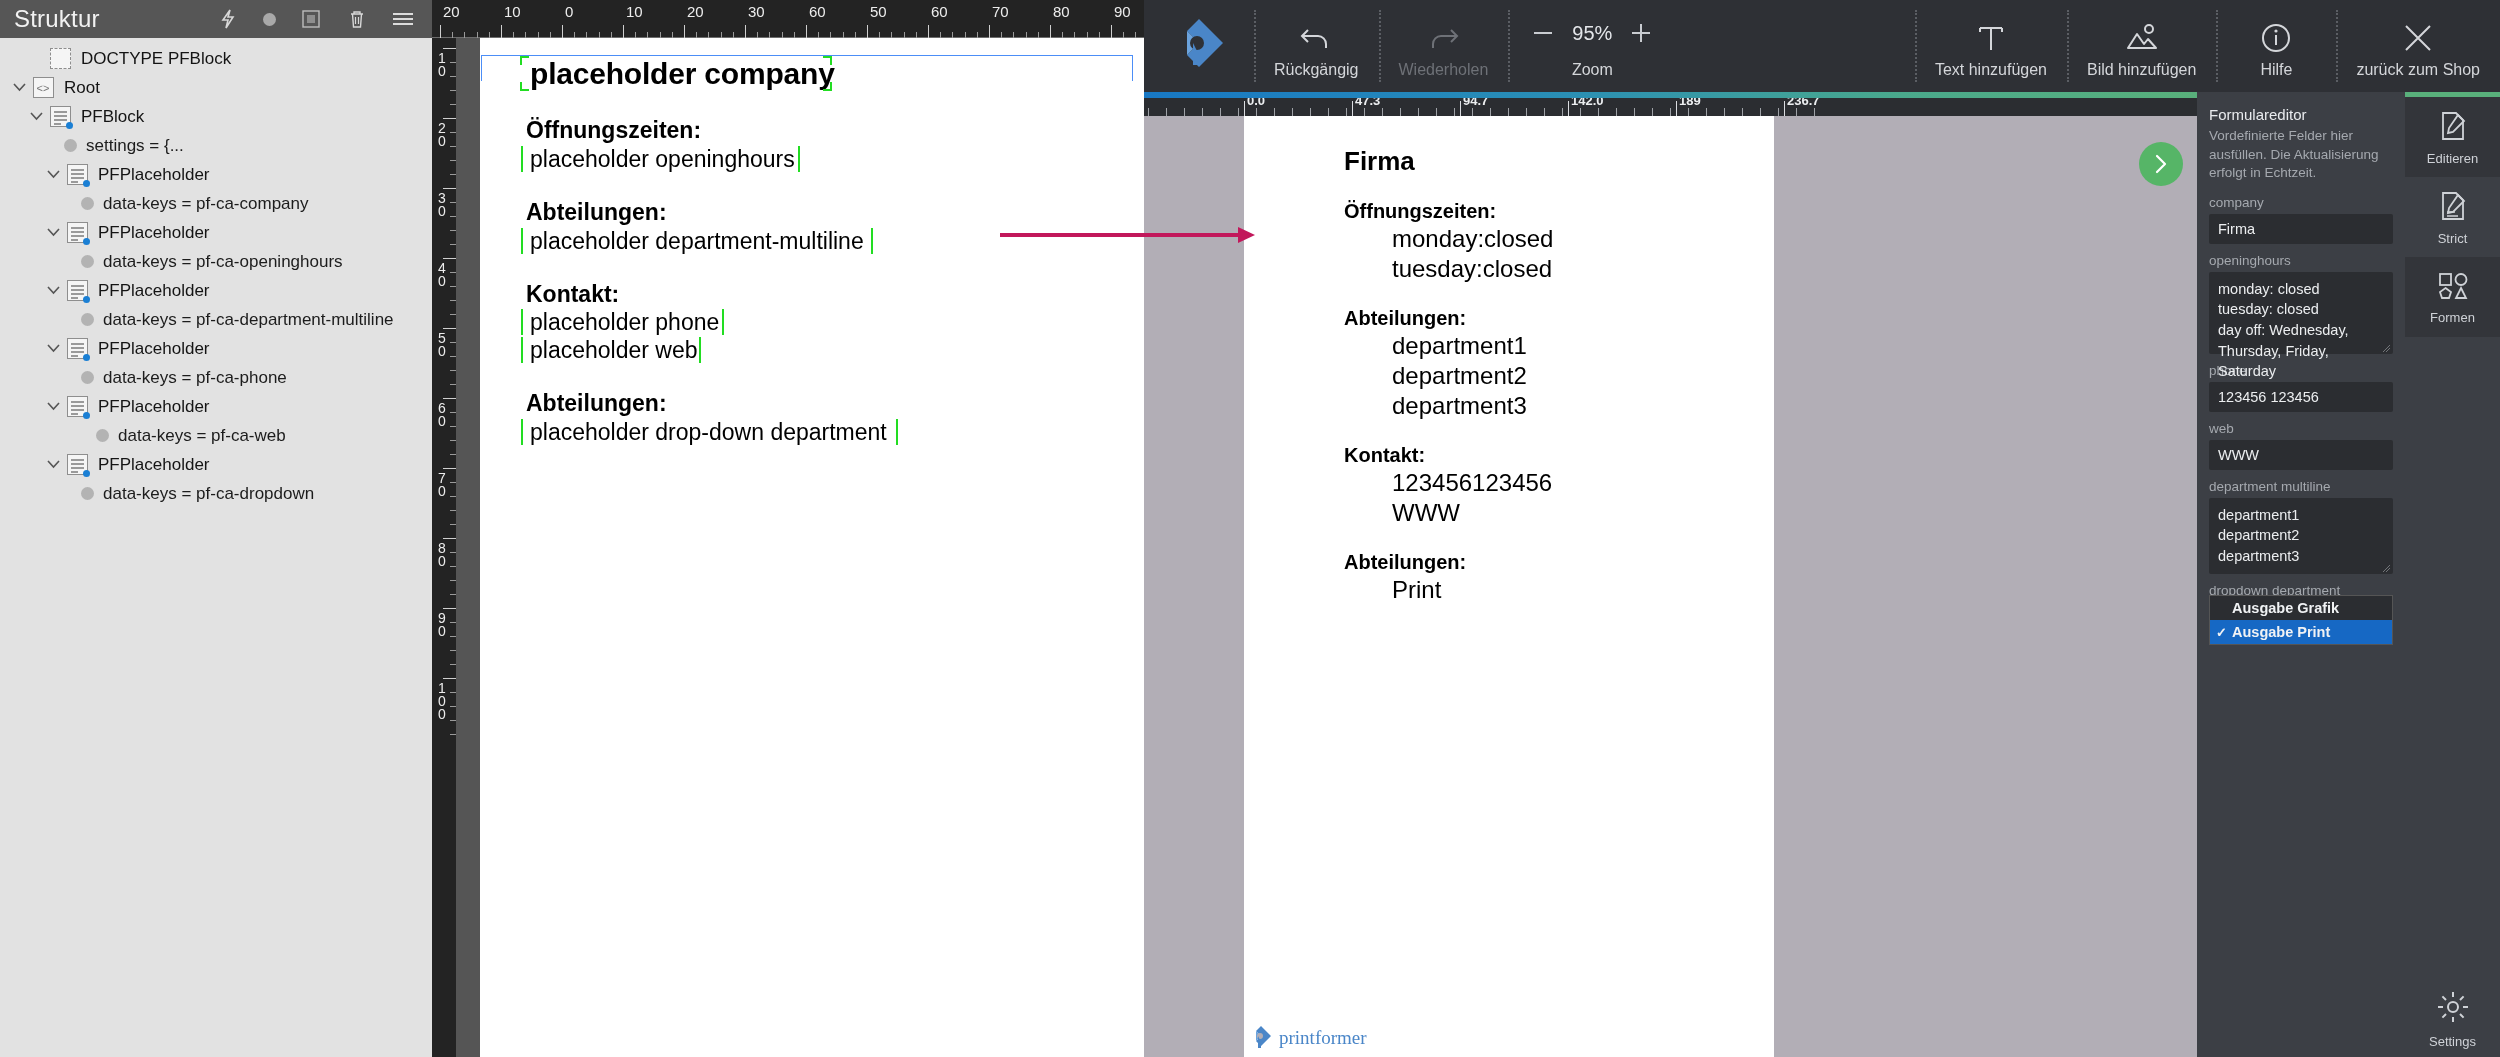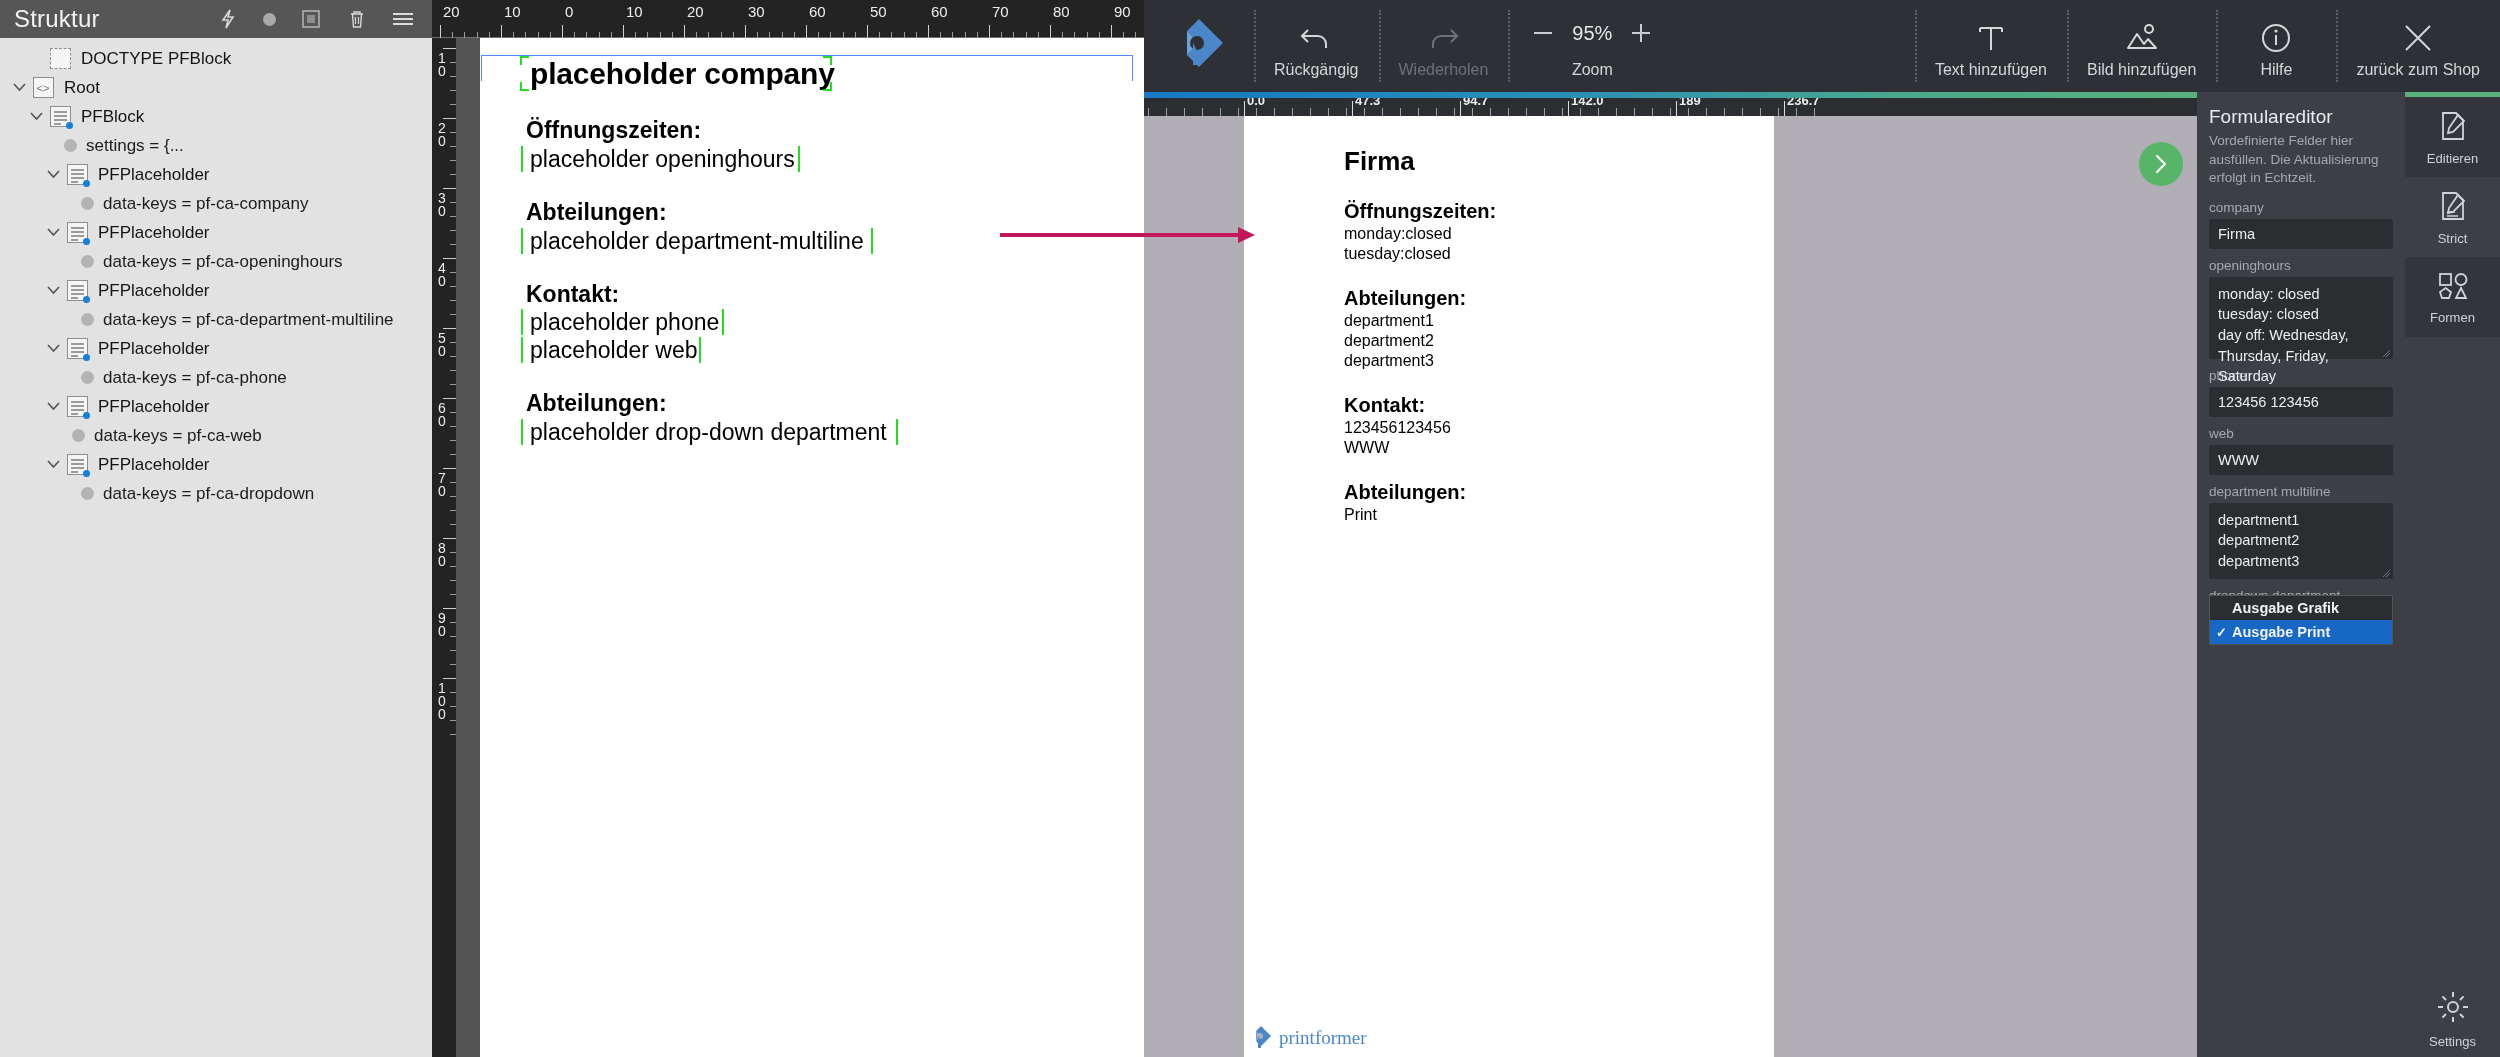--- a/index.html
+++ b/index.html
@@ -109,35 +109,35 @@
   .ptick.minor { height: 8px; }
   .pnum { position: absolute; top: 1px; font-size: 13px; color: #eceef0; font-weight: bold; }
   .pgrad { position: absolute; left: 0; top: 0; right: 0; height: 6px;
     background: linear-gradient(90deg, #1878c4 0%, #2a8fb5 40%, #4aa98c 72%, #59b07b 100%); z-index: 5; }
   .preview-page {
     position: absolute; left: 100px; top: 24px; width: 530px; bottom: 0; background: #ffffff;
   }
   .pv-text { position: absolute; left: 100px; top: 30px; right: 24px; }
   .pv-h1 { font-size: 26px; font-weight: bold; color: #000; }
   .pv-h2 { font-size: 20px; font-weight: bold; color: #000; line-height: 1.25; }
-  .pv-p { font-size: 16px; color: #000; line-height: 1.25; }
+  .pv-p { font-size: 24px; color: #000; line-height: 1.25; margin-left: 48px; }
   .pv-gap { height: 22px; }
   .pf-logo-bottom { position: absolute; left: 6px; bottom: 6px; display: flex; align-items: center; gap: 7px; }
   .pf-logo-bottom .pftext { color: #4a86c8; font-family: "Liberation Serif", serif; font-size: 19px; }
   .next-fab {
     position: absolute; right: 14px; top: 50px; width: 44px; height: 44px; border-radius: 50%;
     background: #56b567; display: flex; align-items: center; justify-content: center; color: #fff;
   }
 
   
   .form-panel {
     position: absolute; right: 95px; top: 0; width: 208px; bottom: 0; background: #3c3f45;
     padding: 14px 12px 0 12px; overflow: visible;
   }
-  .fe-title { font-size: 19px; color: #e9ebee; margin-bottom: 4px; font-weight: normal; }
+  .fe-title { font-size: 15px; color: #e9ebee; margin-bottom: 4px; font-weight: normal; }
   .fe-sub { font-size: 13.5px; color: #a5a9af; line-height: 1.38; margin-bottom: 12px; }
   .fe-label { font-size: 13.5px; color: #a5a9af; margin: 9px 0 4px 0; }
   .fe-input {
     background: #2b2d31; border: none; border-radius: 2px; color: #eceef0;
     font-size: 14.5px; padding: 7px 9px; width: 100%; font-family: "Liberation Sans", sans-serif;
     display: block;
   }
   .fe-area {
     background: #2b2d31; color: #eceef0; font-size: 14.5px; padding: 7px 9px; width: 100%;
     line-height: 1.42; position: relative; border-radius: 2px;
@@ -352,21 +352,21 @@
                 <i></i>
                 <i></i>
                 <i></i>
                 <i style="width:60%"></i>
               </span>
               <span class="blue-dot"></span>
             </span>
           </span>
           <span class="tree-label">PFPlaceholder</span>
         </div>
-        <div class="tree-row" style="padding-left: 50px; text-align: center;">
+        <div class="tree-row" style="padding-left: 74px; text-align: center;">
           <span class="caret"></span>
           <span class="attr-dot"></span>
           <span class="tree-label attr">data-keys = pf-ca-web</span>
         </div>
         <div class="tree-row" style="padding-left: 42px;">
           <span class="caret">
             <svg width="13" height="9" viewBox="0 0 13 9">
               <path d="M1 1 L6.5 7 L12 1" fill="none" stroke="#555" stroke-width="1.6"></path>
             </svg>
           </span>

